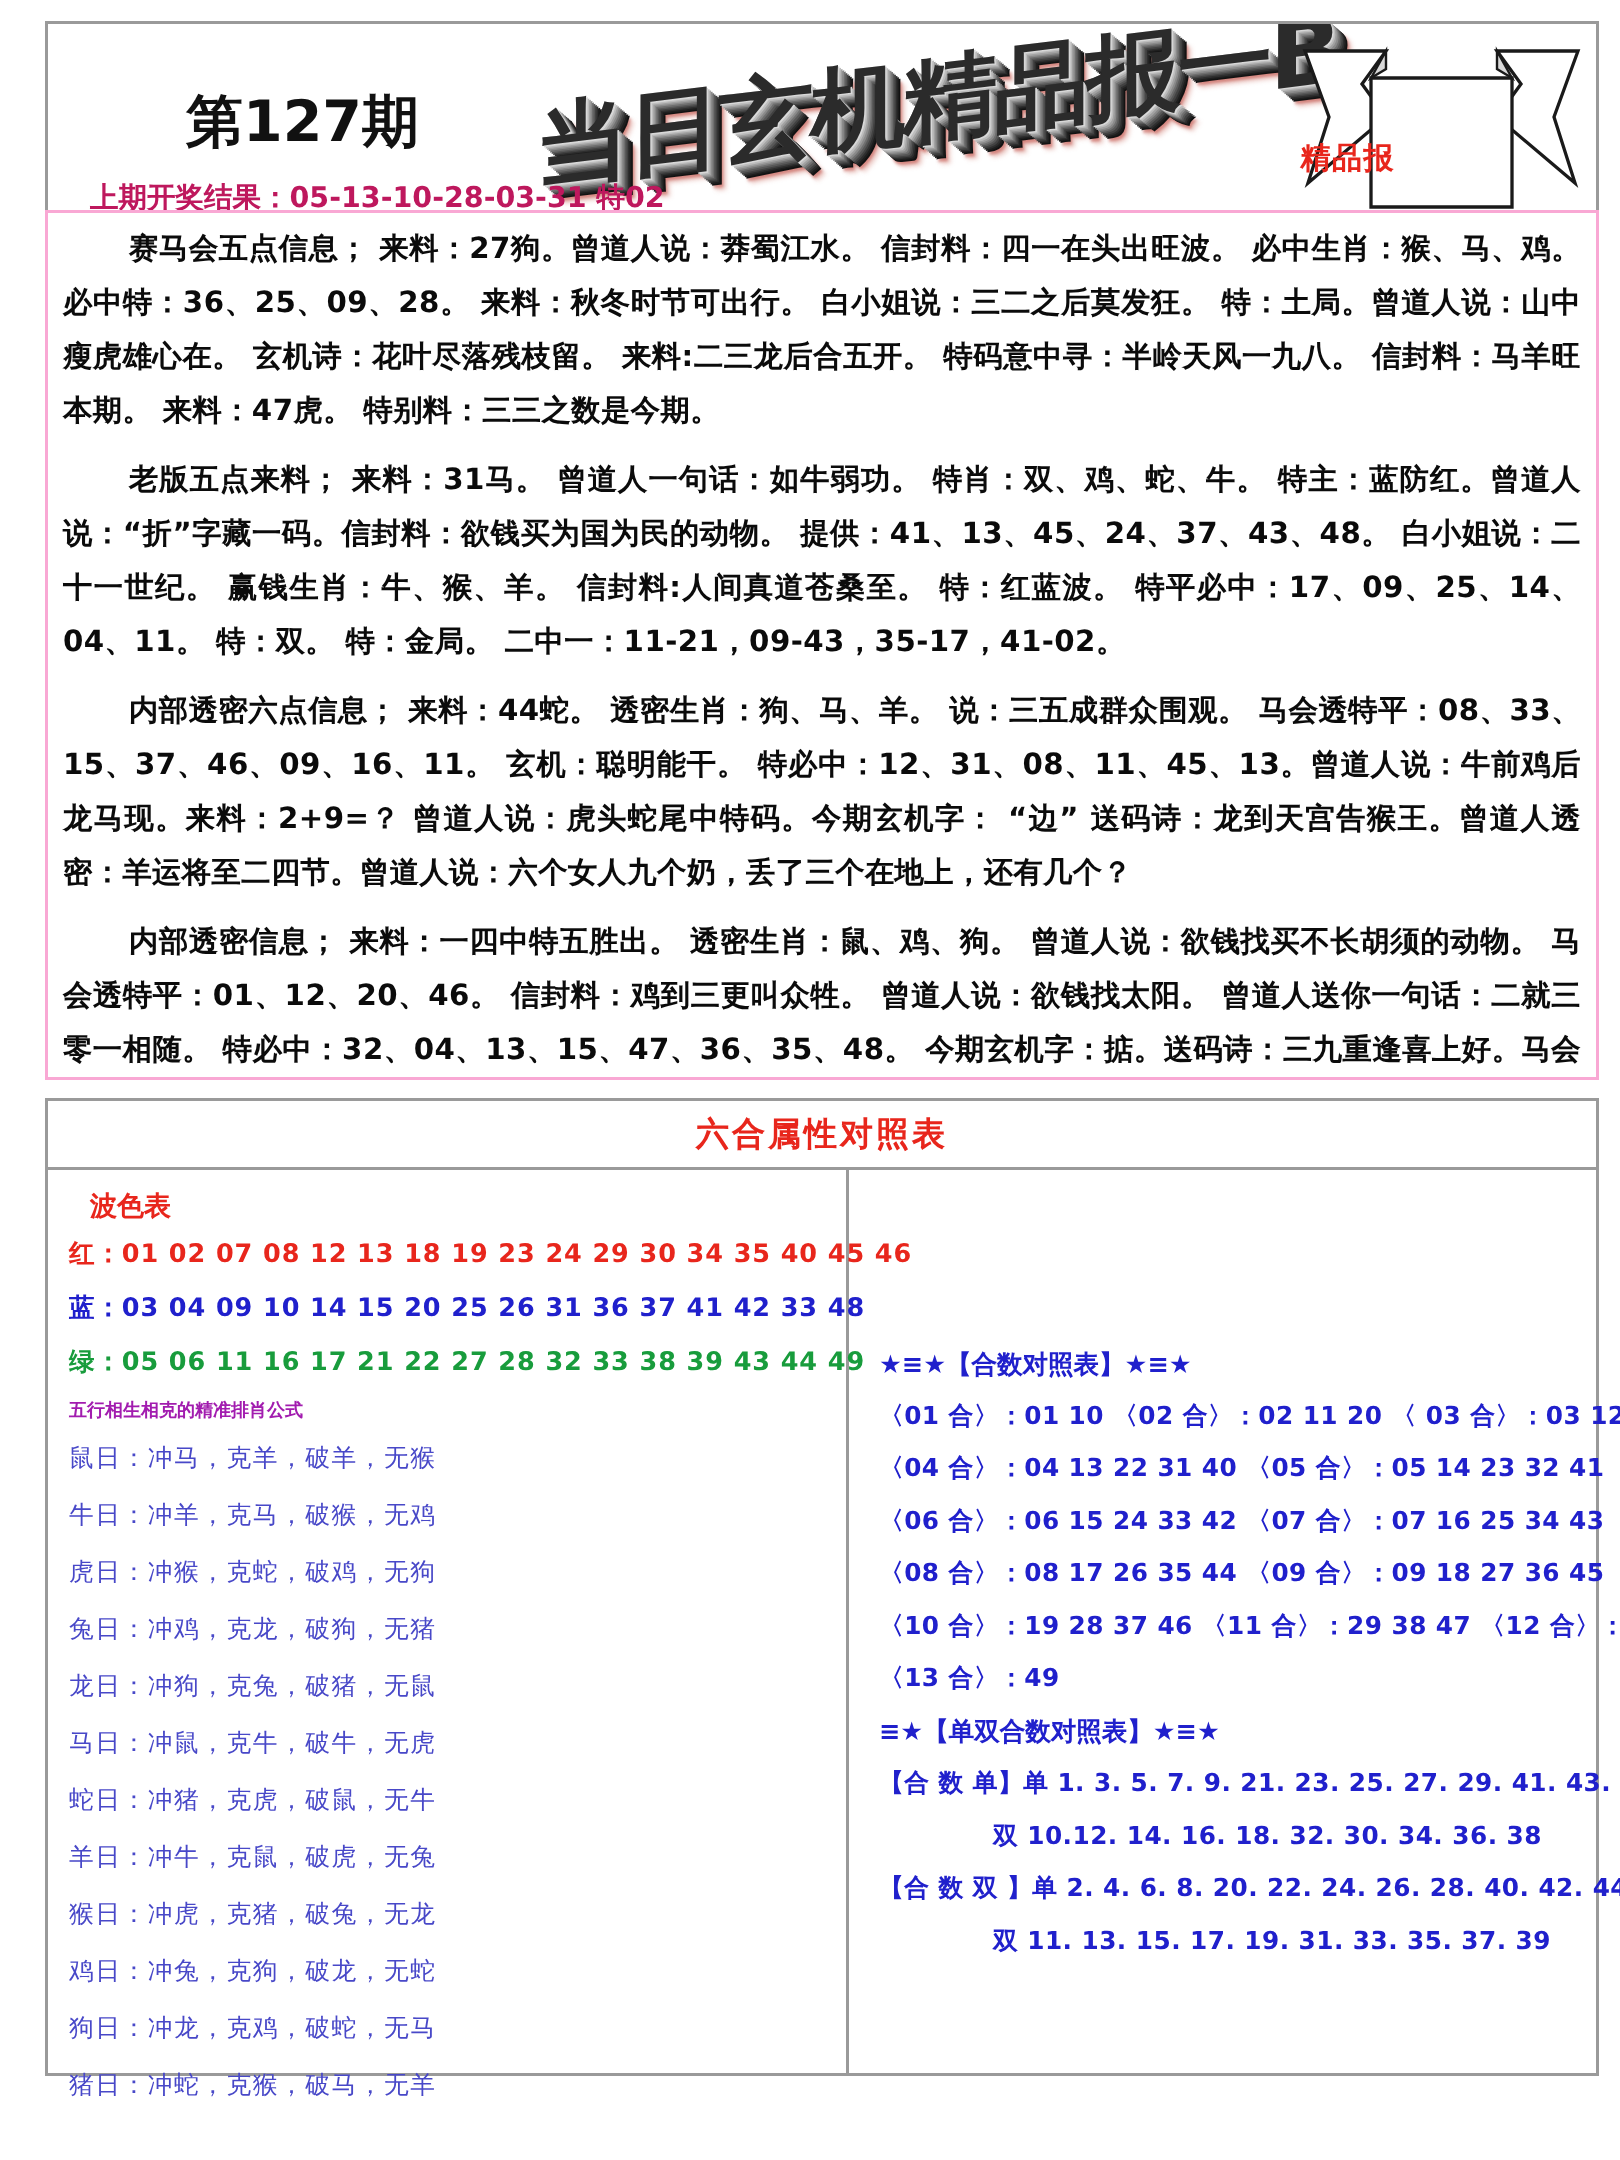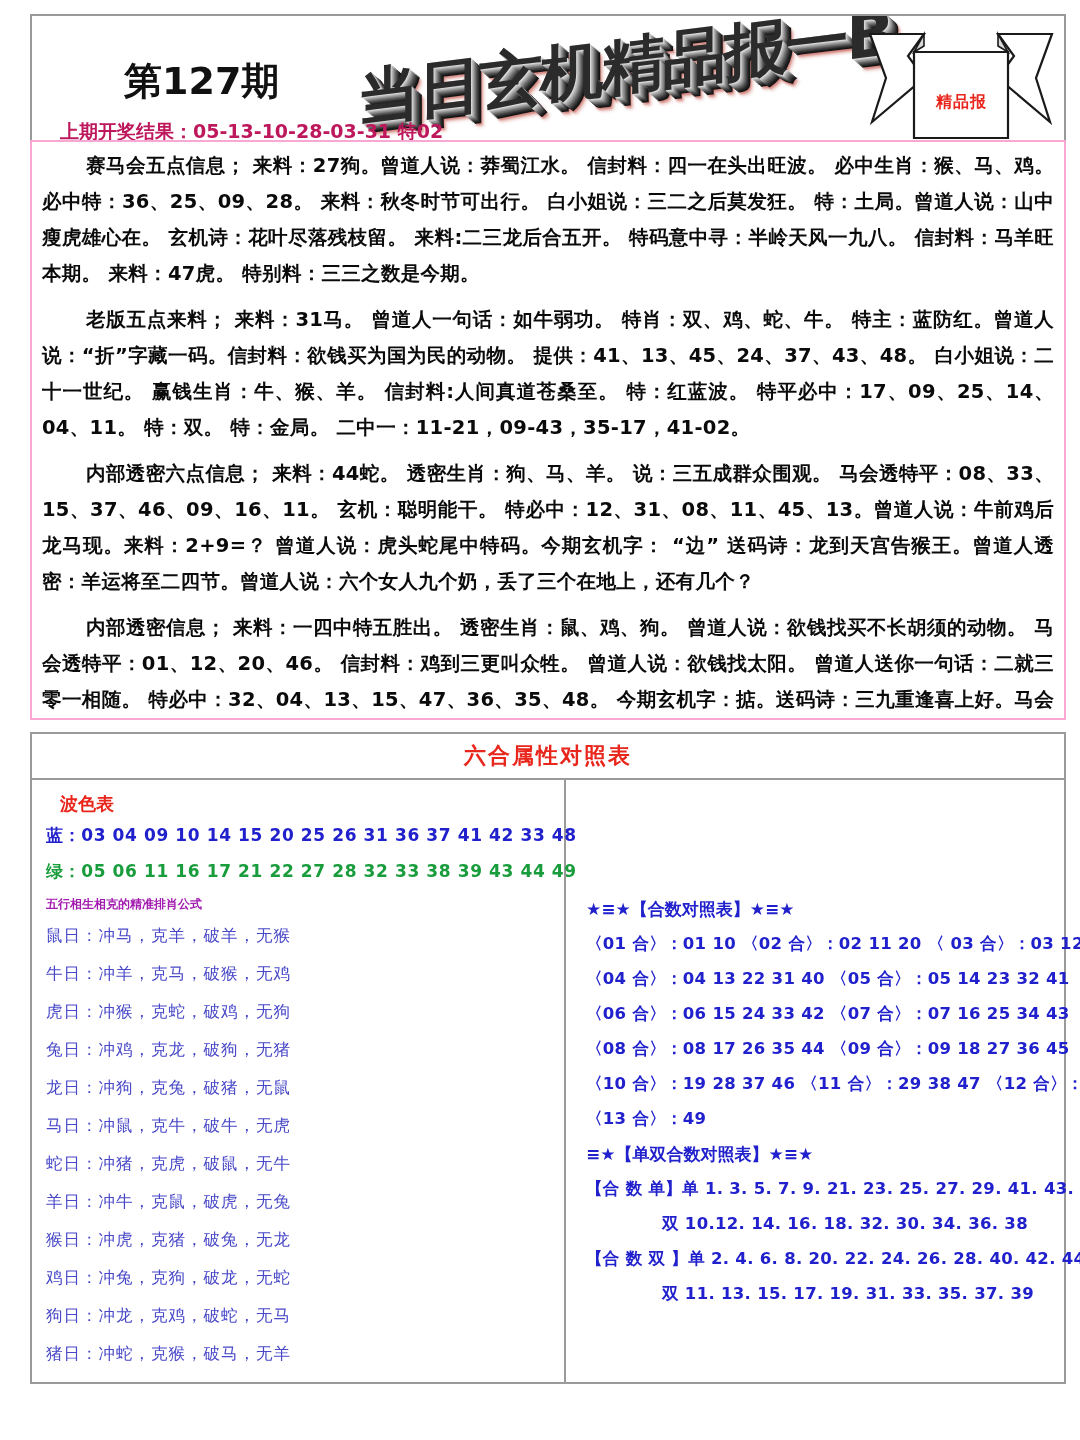--- a/index.html
+++ b/index.html
@@ -82,22 +82,22 @@
   .ribbon{
     position:absolute;
     right:8px; top:14px;
     width:190px;height:112px;
   }
   .ribbon svg{display:block;}
   .ribbon-label{
     position:absolute;
     left:1px;right:0;
     top:62px;
-    text-align:center;
-    font-size:16px;
+    text-align:left;
+    font-size:20px;
     font-weight:bold;
     color:#e8261c;
     letter-spacing:1px;
   }
 
   
   .body-box{
     border:2px solid #f9a8d4;
     box-sizing:border-box;
     padding:6px 10px 10px 10px;
@@ -246,20 +246,23 @@
   </div>
 
   <div class="table-box">
     <div class="table-title">六合属性对照表</div>
 
     <div class="table-cols">
 
       <div class="col-left">
         <div class="bose-title">波色表</div>
 
+        <div class="bose-row">
+          <span class="lbl c-red">红：</span><span class="c-red">01 02 07 08 12 13 18 19 23 24 29 30 34 35 40 45 46</span>
+        </div>
         <div class="bose-row">
           <span class="lbl c-blue">蓝：</span><span class="c-blue">03 04 09 10 14 15 20 25 26 31 36 37 41 42 33 48</span>
         </div>
         <div class="bose-row">
           <span class="lbl c-green">绿：</span><span class="c-green">05 06 11 16 17 21 22 27 28 32 33 38 39 43 44 49</span>
         </div>
 
         <div class="formula-title">五行相生相克的精准排肖公式</div>
 
         <div class="zodiac-line">鼠日：冲马，克羊，破羊，无猴</div>

